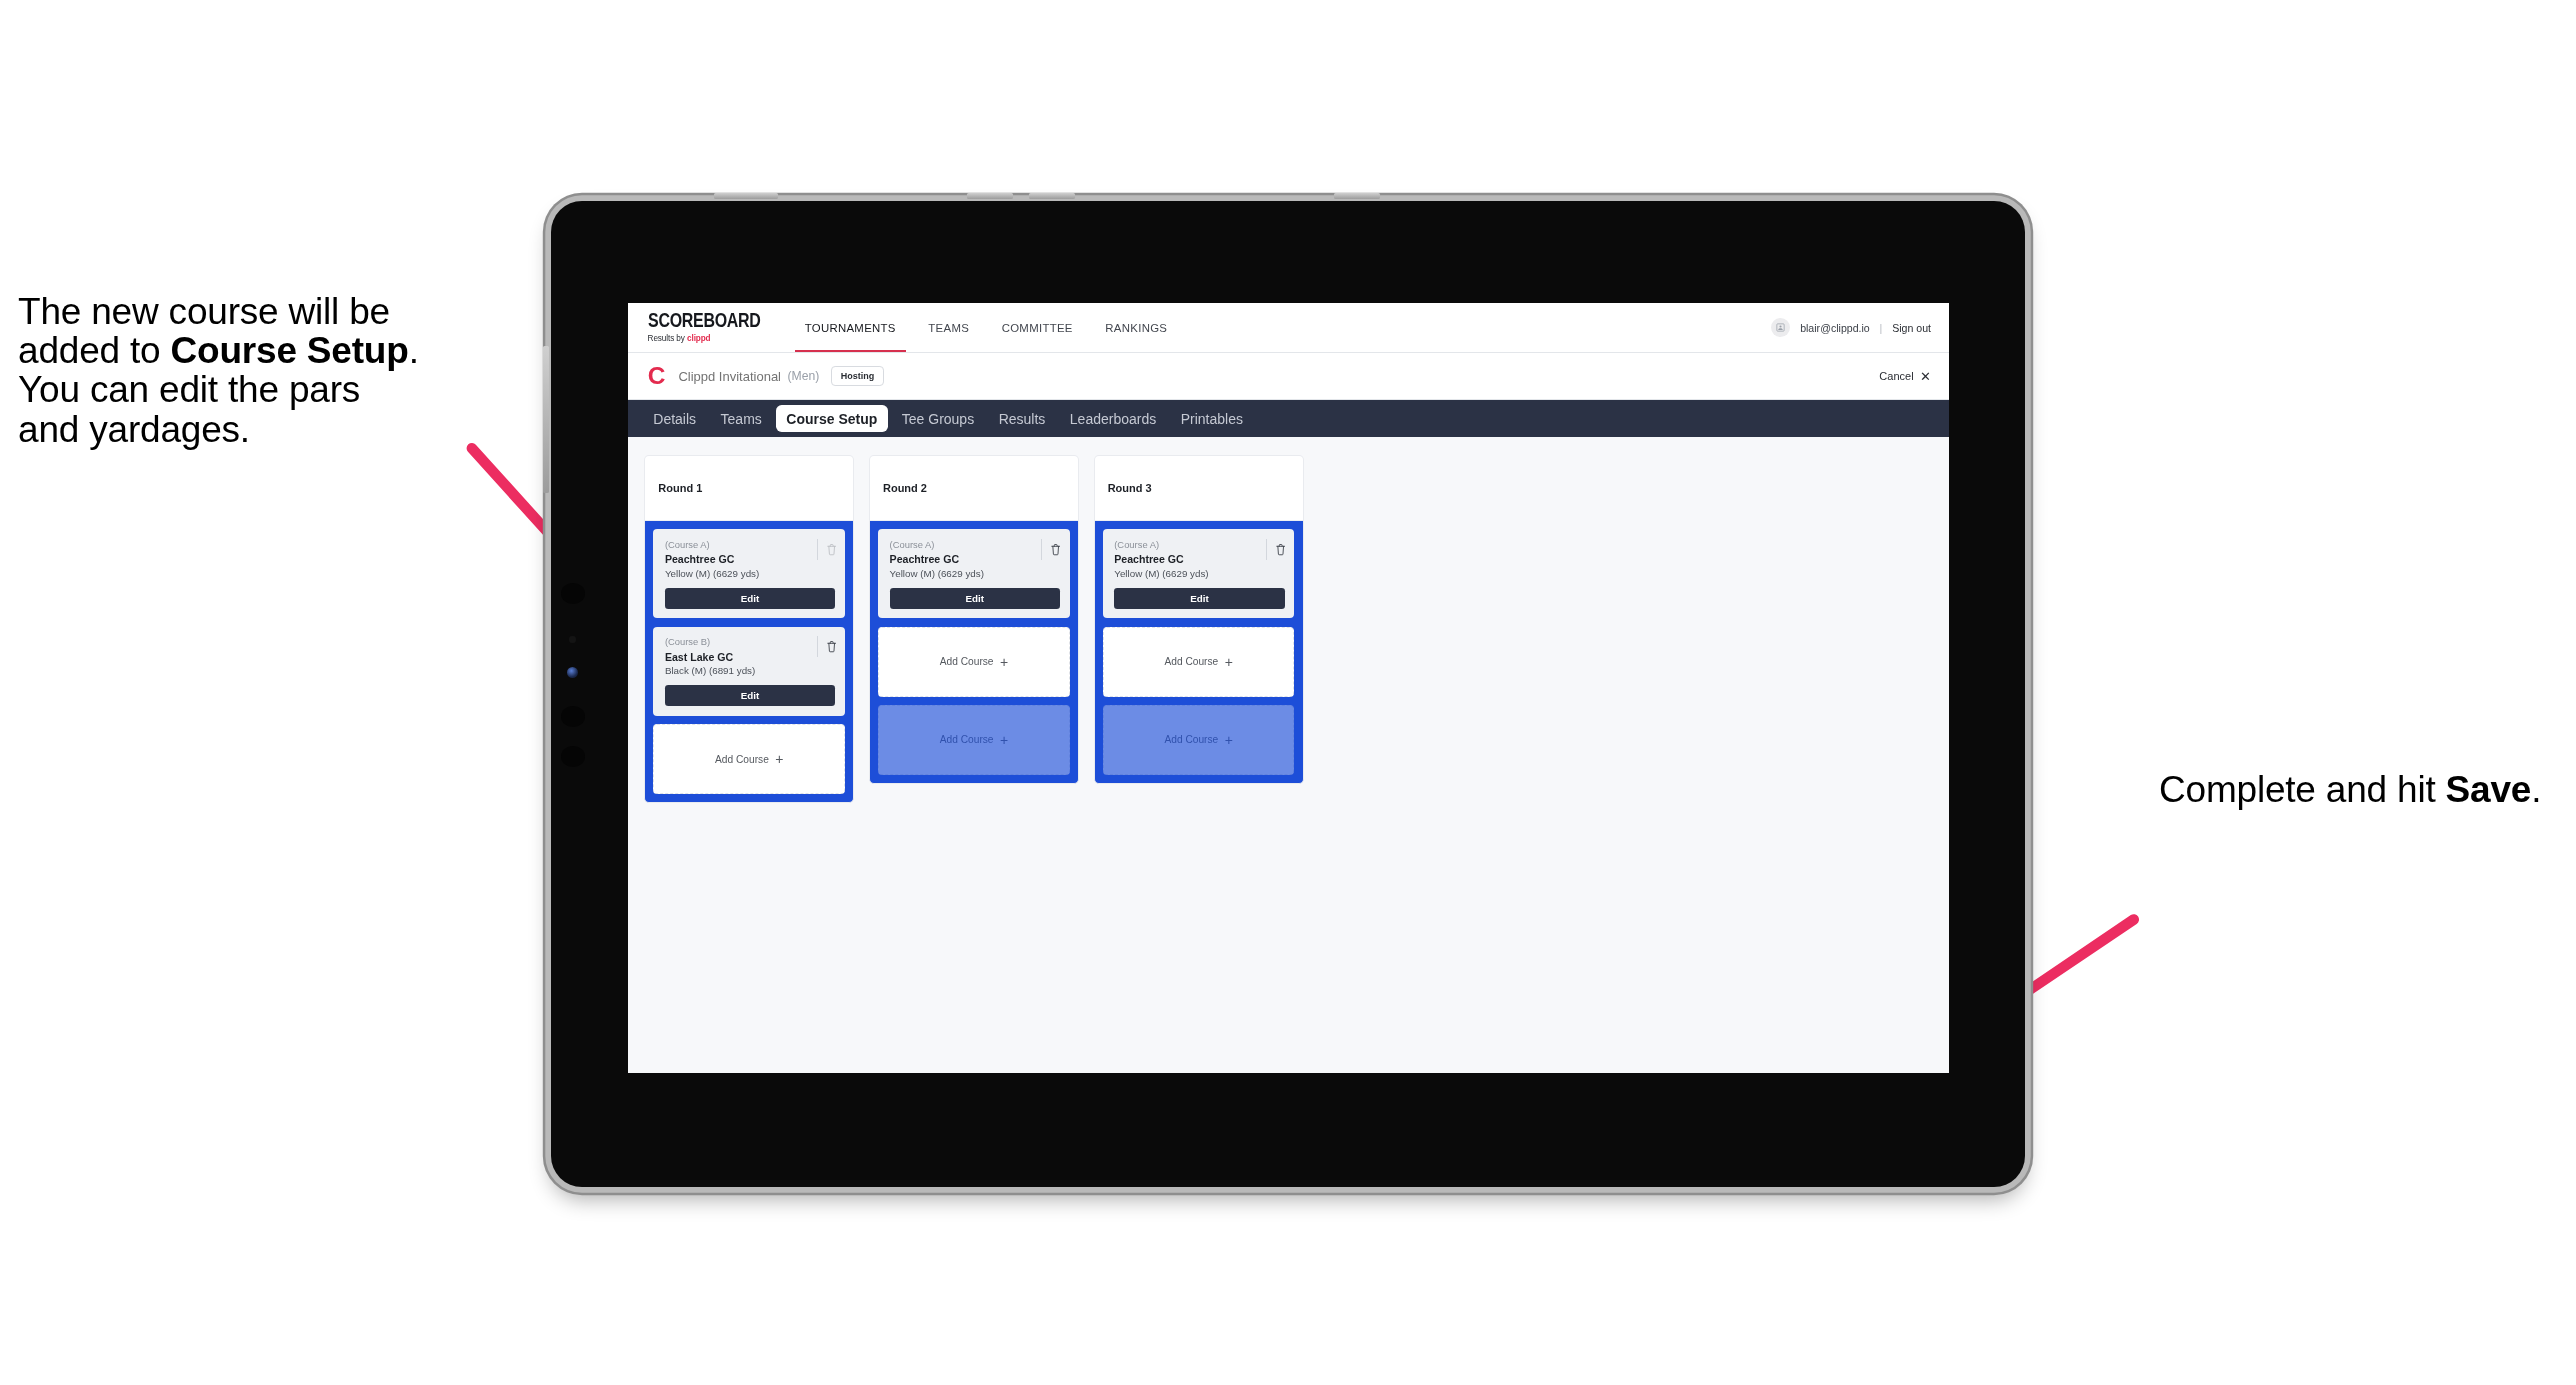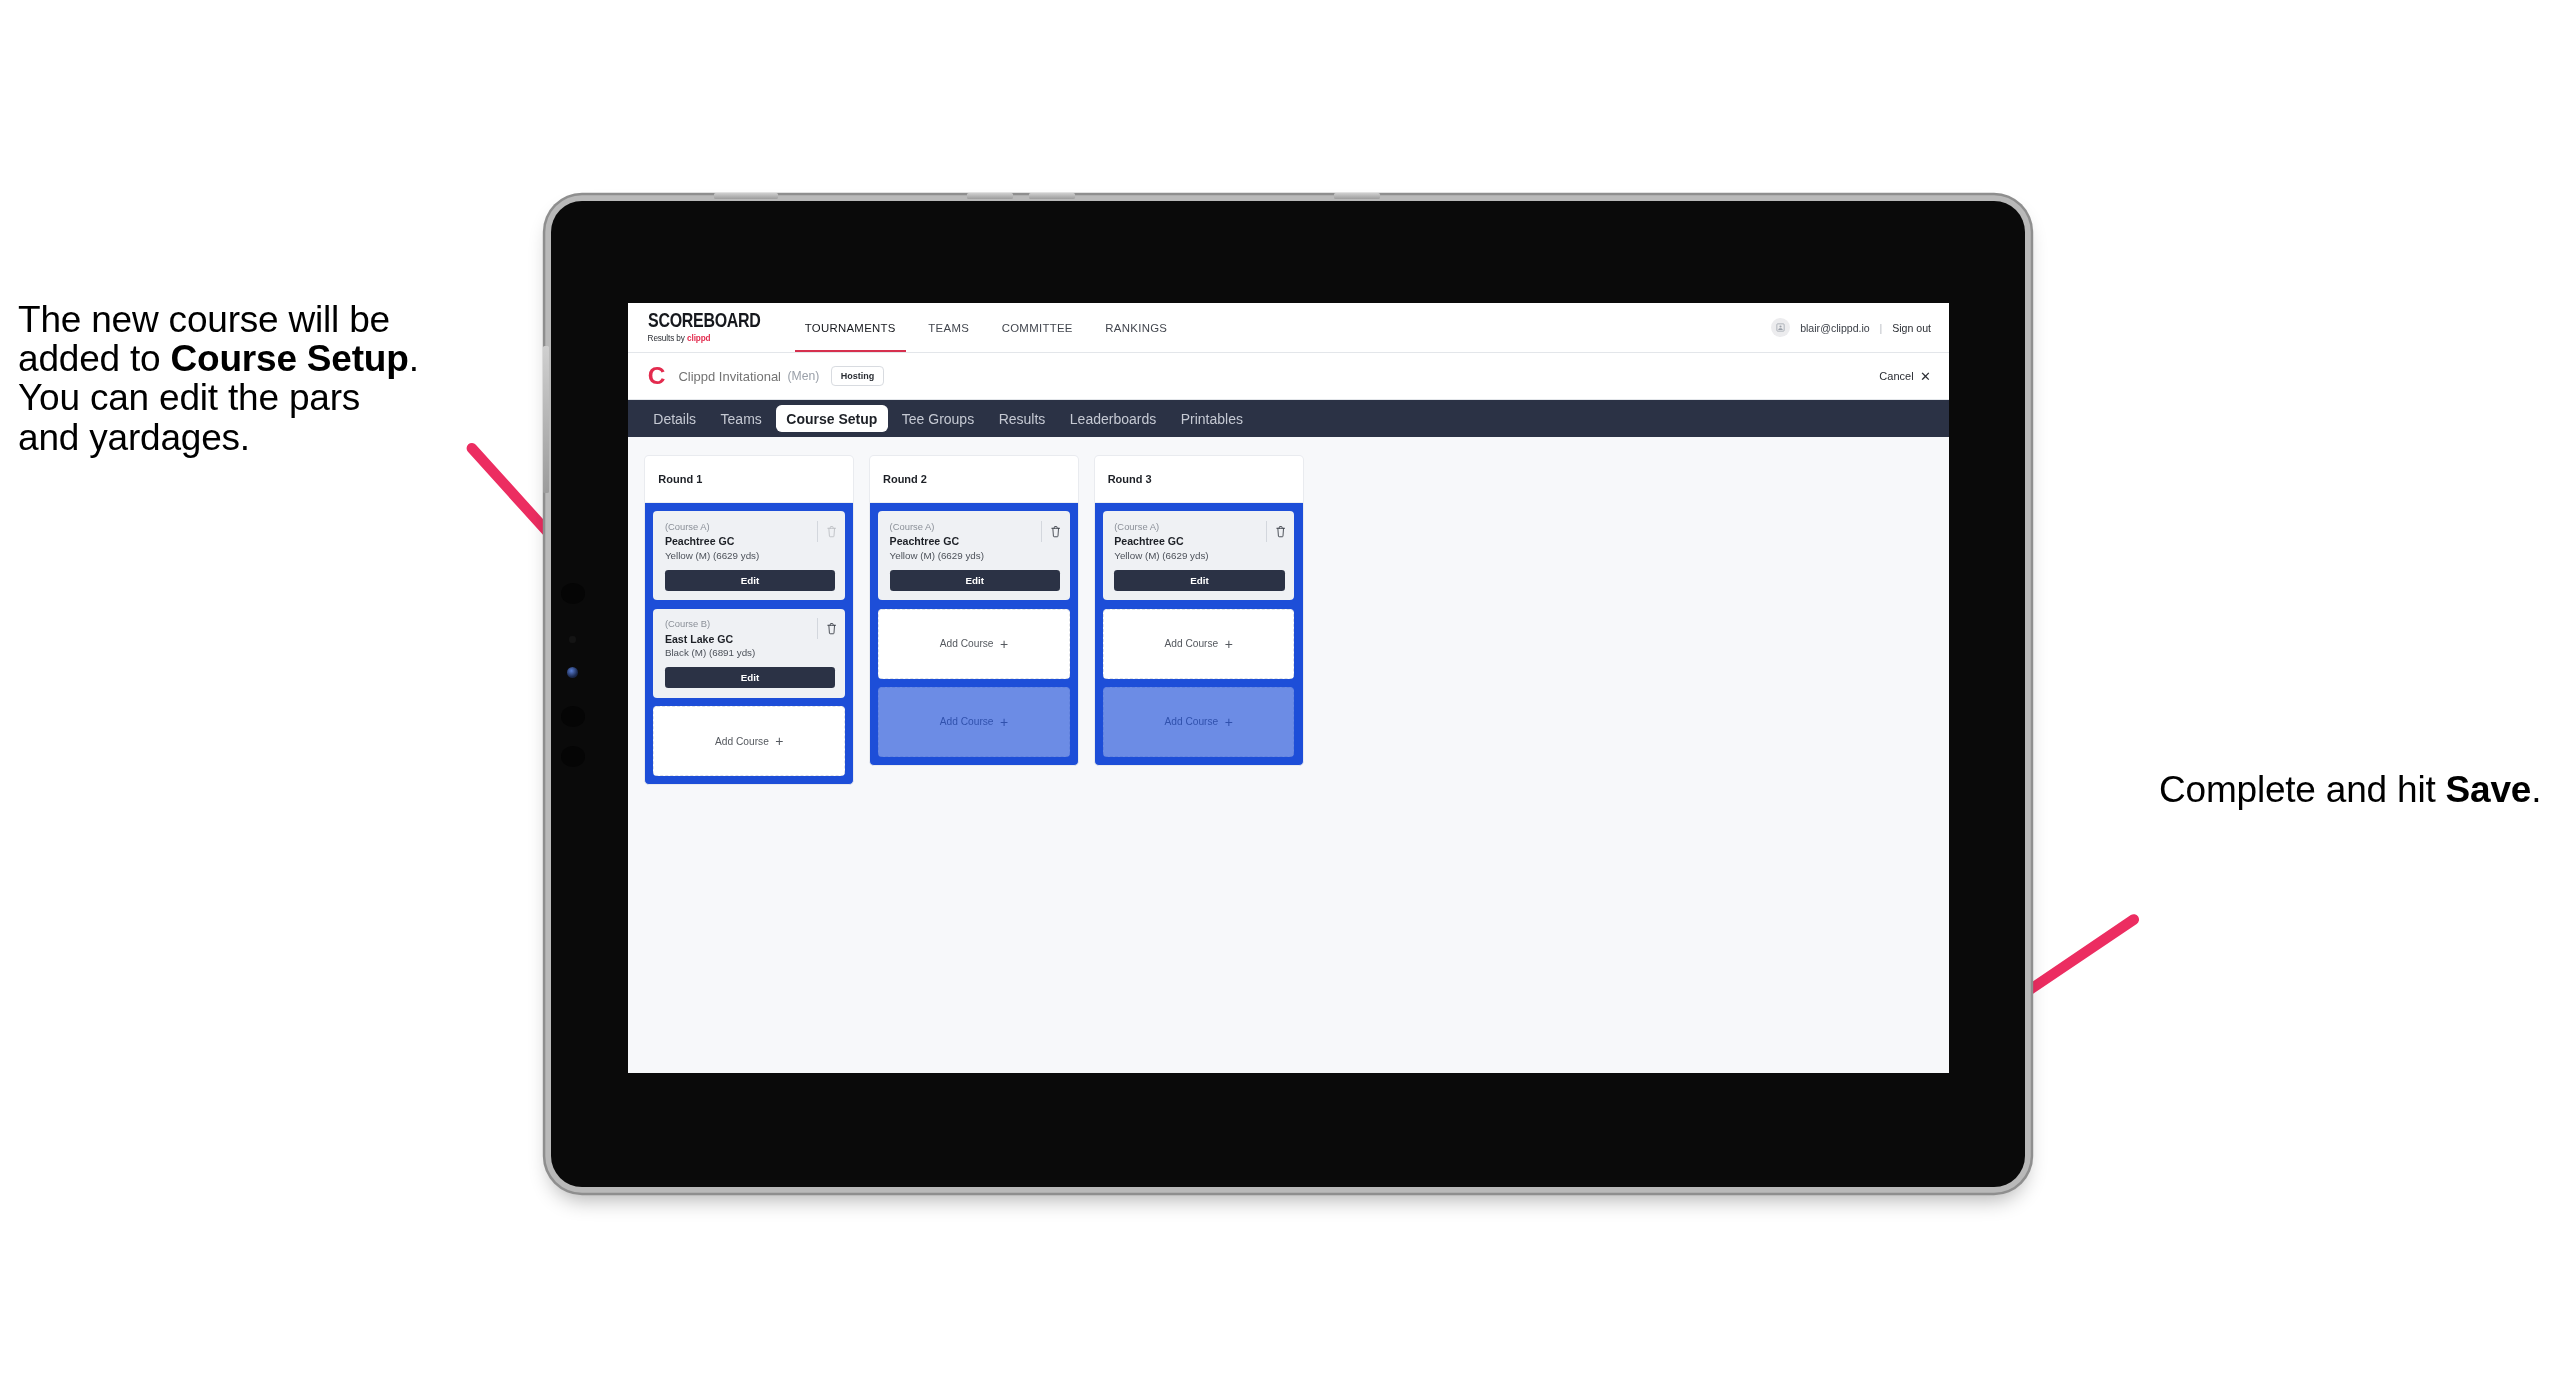--- a/index.html
+++ b/index.html
@@ -14,21 +14,21 @@
   
   .annot {
     position: absolute;
     color: #000;
     font-size: 37px;
     line-height: 1.06;
     letter-spacing: -0.2px;
     font-weight: 400;
   }
   .annot b { font-weight: 700; }
-  #annot-left  { left: 18px;  top: 300px; width: 408px; }
+  #annot-left  { left: 18px;  top: 292px; width: 408px; }
   #annot-right { left: 2159px; top: 770px; width: 399px; }
 
   .arrow { position: absolute; overflow: visible; }
   #arrow-left  { left: 457px;  top: 432px; }
   #arrow-right { left: 1948px; top: 913px; }
 
   
   .tablet {
     position: absolute;
     left: 551px; top: 201px;
@@ -148,21 +148,21 @@
     cursor:pointer; white-space:nowrap;
   }
   .subtab.active { background:#ffffff; color:#1d2026; font-weight:600; }
 
   
   .content { padding: 18px 16.3px; display:flex; gap:14.7px; align-items:flex-start; }
   .round-col { width: 210px; }
   .round-head {
     background:#fff; border:0.8px solid #e9ebef; border-bottom:none;
     border-radius: 4.9px 4.9px 0 0;
-    padding: 17px 13px; font-size:11px; color:#1d2026; font-weight:600;
+    padding: 26px 13px; font-size:11px; color:#1d2026; font-weight:600;
   }
   .round-body {
     background:#1d4ed8; border:0.8px solid #e9ebef; border-top:0.8px solid #eef0f3;
     border-radius: 0 0 4.9px 4.9px;
     padding: 8.2px; display:flex; flex-direction:column; gap:8.2px;
   }
   .course-card {
     background:#eff1f4; border-radius:4.1px; padding: 9.8px 9.8px 9.8px 11.4px;
     position:relative;
   }

